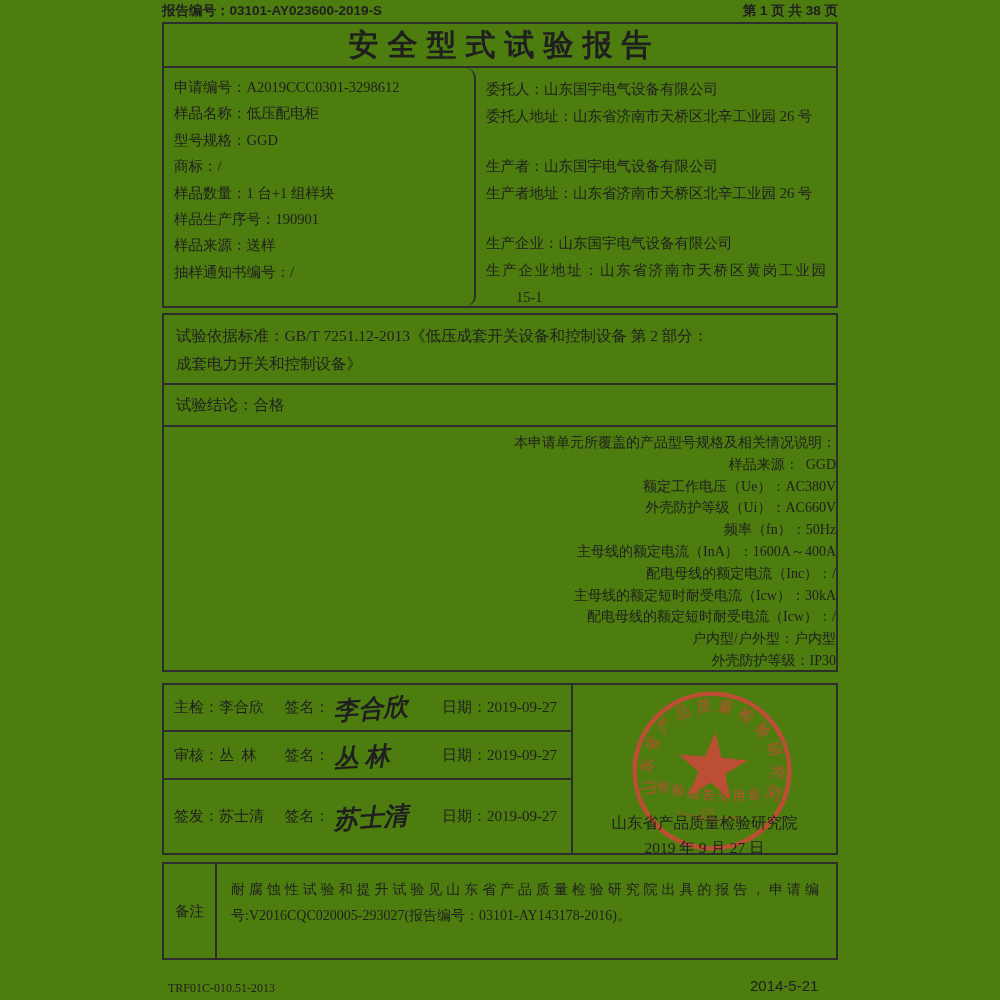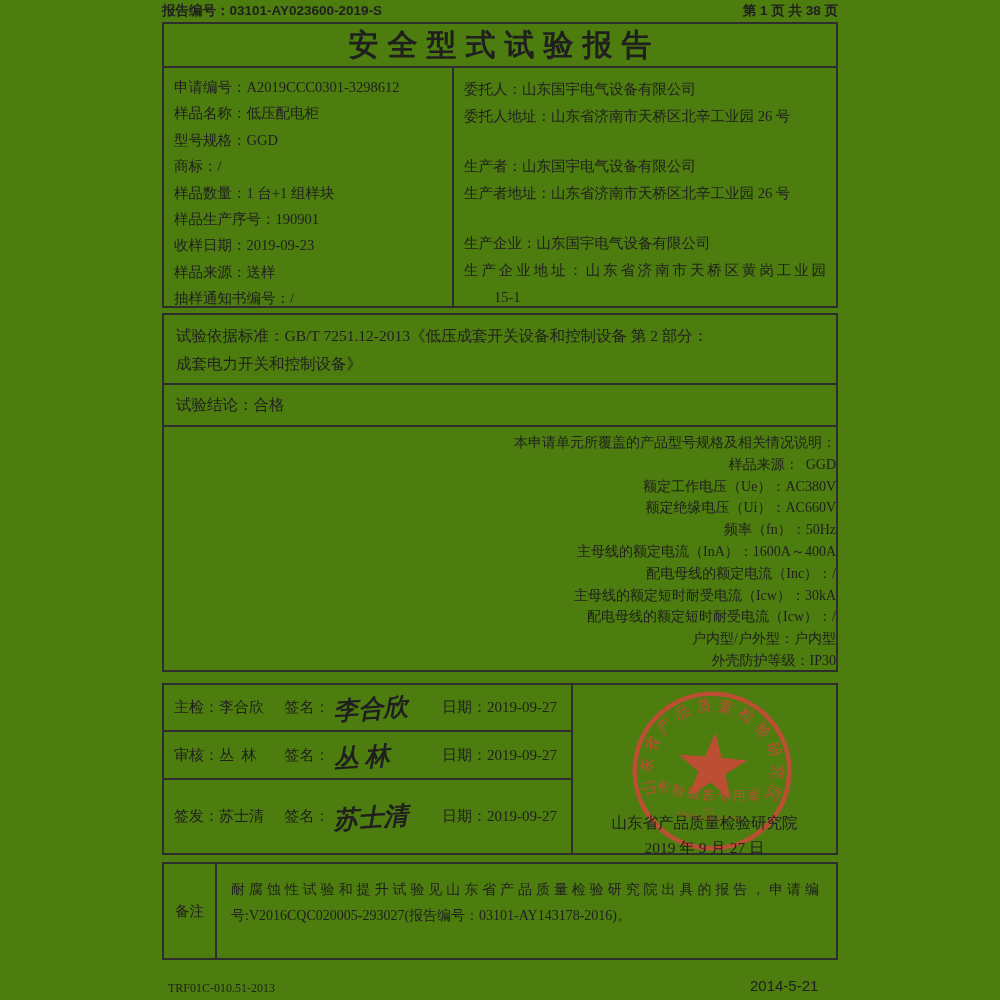--- a/index.html
+++ b/index.html
@@ -10,21 +10,21 @@
 
   
   .meta{top:2px;left:162px;width:676px;display:flex;justify-content:space-between;
         font-family:"Liberation Sans","DejaVu Sans",sans-serif;font-weight:bold;font-size:13.5px;}
   
   .title-box{top:22px;height:46px;display:flex;align-items:center;justify-content:center;}
   .doc-title{font-size:30px;font-weight:bold;letter-spacing:9px;text-indent:9px;}
 
   
   .info-table{top:66px;height:242px;display:flex;}
-  .info-left{width:290px;border-right:2px solid #2e2e2e;box-sizing:border-box;padding:6px 8px 0 10px;}
+  .info-left{width:312px;border-right:2px solid #2e2e2e;box-sizing:border-box;padding:6px 8px 0 10px;border-radius:10px;}
   .info-left .line{line-height:26.4px;font-size:14.5px;white-space:nowrap;}
   .info-right{flex:1;padding:8px 10px 0 10px;}
   .info-right .grp{margin-bottom:23px;}
   .info-right .line{line-height:27px;font-size:14.5px;}
   .justify-last{text-align:justify;text-align-last:justify;}
   .centered-cont{text-align:left;padding-left:30px;}
 
   
   .standards-box{top:313px;height:114px;}
   .basis-row{height:70px;border-bottom:2px solid #2e2e2e;box-sizing:border-box;padding:7px 14px 0 12px;}
@@ -82,21 +82,20 @@
   </div>
 
   <div class="box info-table">
     <div class="info-left">
       <div class="line">申请编号：A2019CCC0301-3298612</div>
       <div class="line">样品名称：低压配电柜</div>
       <div class="line">型号规格：GGD</div>
       <div class="line">商标：/</div>
       <div class="line">样品数量：1 台+1 组样块</div>
       <div class="line">样品生产序号：190901</div>
-      <div class="line">收样日期：2019-09-23</div>
       <div class="line">样品来源：送样</div>
       <div class="line">抽样通知书编号：/</div>
     </div>
     <div class="info-right">
       <div class="grp">
         <div class="line">委托人：山东国宇电气设备有限公司</div>
         <div class="line">委托人地址：山东省济南市天桥区北辛工业园 26 号</div>
       </div>
       <div class="grp">
         <div class="line">生产者：山东国宇电气设备有限公司</div>
@@ -115,21 +114,21 @@
       <div class="line">试验依据标准：GB/T 7251.12-2013《低压成套开关设备和控制设备  第 2 部分：</div>
       <div class="line">成套电力开关和控制设备》</div>
     </div>
     <div class="conclusion-row">试验结论：合格</div>
   </div>
 
   <div class="box specs-box">
     <div class="line">本申请单元所覆盖的产品型号规格及相关情况说明：</div>
     <div class="line">样品来源：  GGD</div>
     <div class="line">额定工作电压（Ue）：AC380V</div>
-    <div class="line">额定绝缘电压（Ui）：AC660V</div>
+    <div class="line">外壳防护等级（Ui）：AC660V</div>
     <div class="line">频率（fn）：50Hz</div>
     <div class="line">主母线的额定电流（InA）：1600A～400A</div>
     <div class="line">配电母线的额定电流（Inc）：/</div>
     <div class="line">主母线的额定短时耐受电流（Icw）：30kA</div>
     <div class="line">配电母线的额定短时耐受电流（Icw）：/</div>
     <div class="line">户内型/户外型：户内型</div>
     <div class="line">外壳防护等级：IP30</div>
   </div>
 
   <div class="box sig-table">

